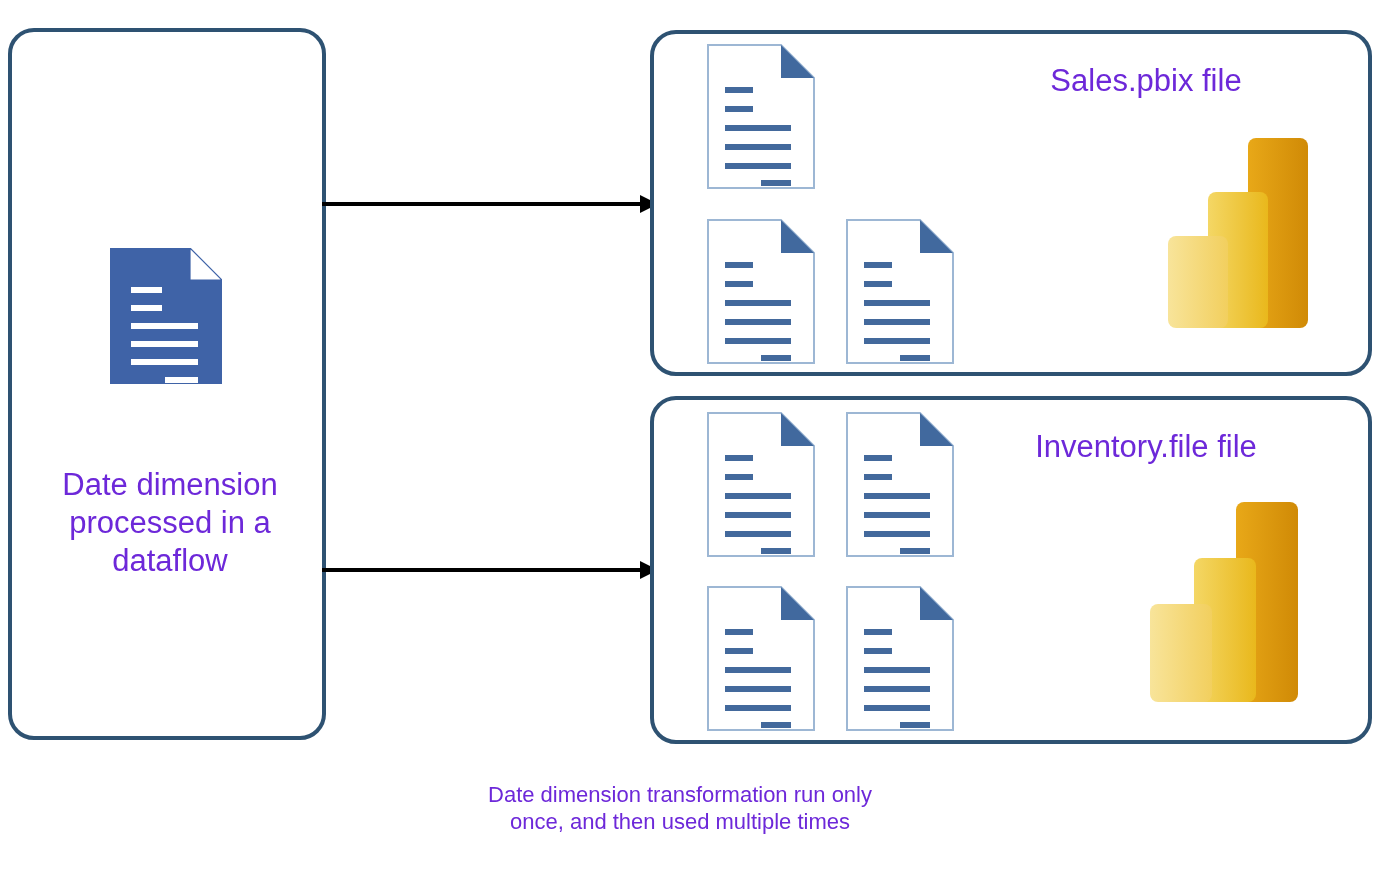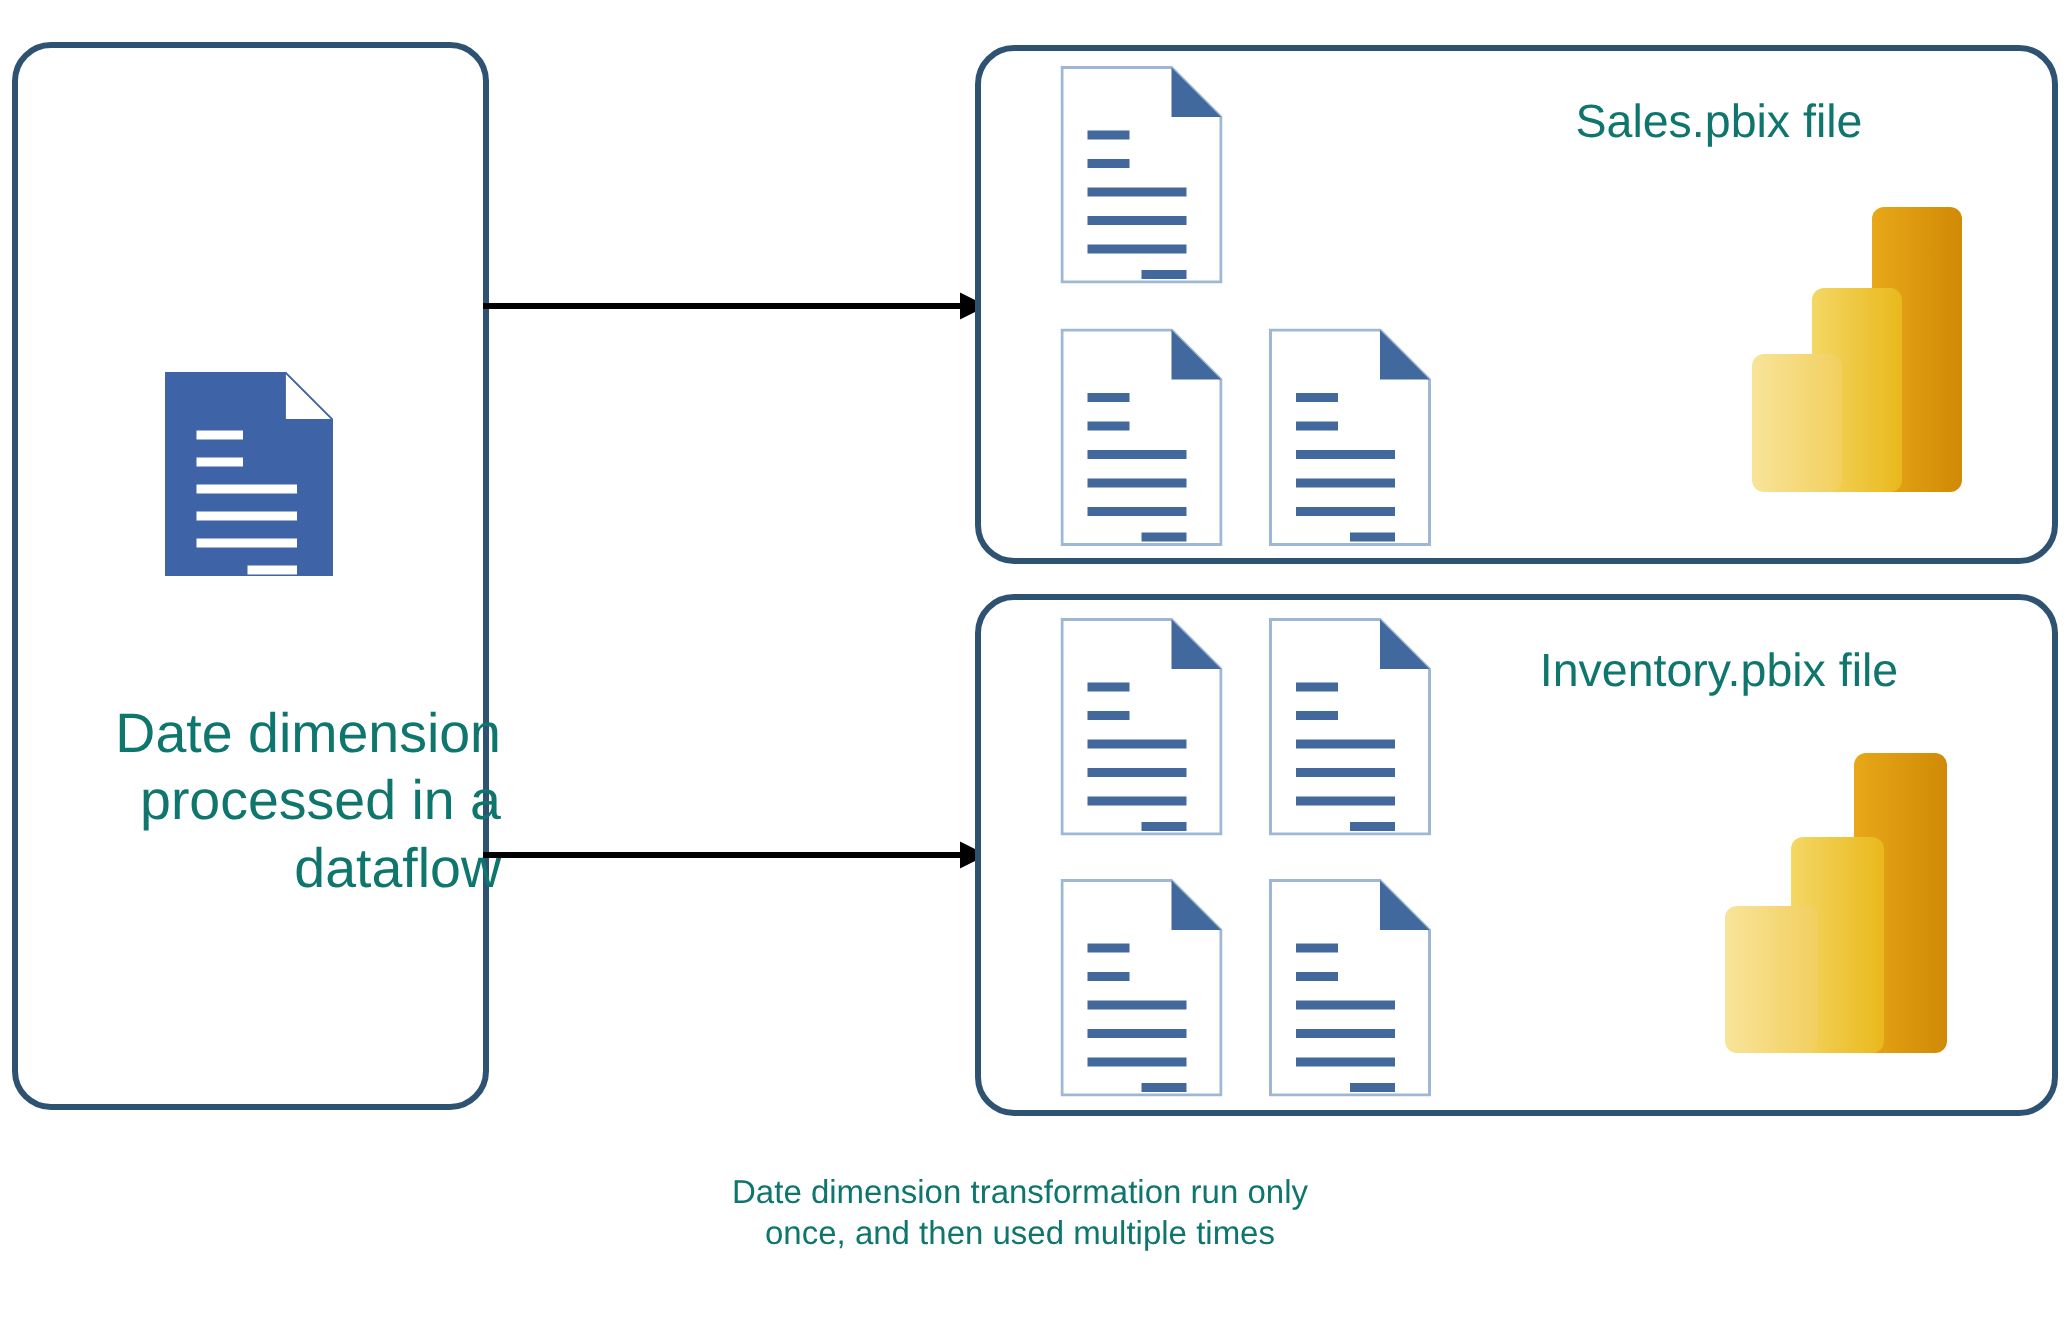--- a/index.html
+++ b/index.html
@@ -34,32 +34,31 @@
   .arrow {
     position: absolute;
     height: 20px;
   }
   #arrow-top    { left: 322px; top: 194px; width: 336px; }
   #arrow-bottom { left: 322px; top: 560px; width: 336px; }
 
   
   .label {
     position: absolute;
-    color: #0f766e;
+    color: #6d28d9;
     font-weight: 400;
     text-align: center;
     line-height: 1.22;
     white-space: pre-line;
   }
   #dataflow-label {
-    left: 34px;
+    left: 20px;
     top: 466px;
     width: 300px;
-    font-size: 37px;
-    text-align: right;
+    font-size: 31px;
   }
   #sales-label {
     left: 990px;
     top: 62px;
     width: 312px;
     font-size: 31px;
   }
   #inventory-label {
     left: 990px;
     top: 428px;
@@ -205,21 +204,21 @@
         </linearGradient>
       </defs>
       <rect x="82" y="0" width="60" height="190" rx="8" fill="url(#pbiDark1)"></rect>
       <rect x="42" y="54" width="60" height="136" rx="8" fill="url(#pbiMid1)"></rect>
       <rect x="2" y="98" width="60" height="92" rx="8" fill="url(#pbiLight1)"></rect>
     </svg>
   </div>
 
   <div class="rbox" id="box-inventory"></div>
 
-  <div class="label" id="inventory-label">Inventory.pbix file</div>
+  <div class="label" id="inventory-label">Inventory.file file</div>
 
   <div class="doc" id="inv-doc-1">
     <svg viewBox="0 0 108 145" width="108" height="145" xmlns="http://www.w3.org/2000/svg">
       <path d="M1 1 H74 L107 34 V144 H1 Z" fill="#ffffff" stroke="#9DB7D4" stroke-width="2"></path>
       <path d="M74 1 L107 34 H74 Z" fill="#41699E"></path>
       <g fill="#43699C">
         <rect x="18" y="43" width="28" height="6"></rect>
         <rect x="18" y="62" width="28" height="6"></rect>
         <rect x="18" y="81" width="66" height="6"></rect>
         <rect x="18" y="100" width="66" height="6"></rect>

